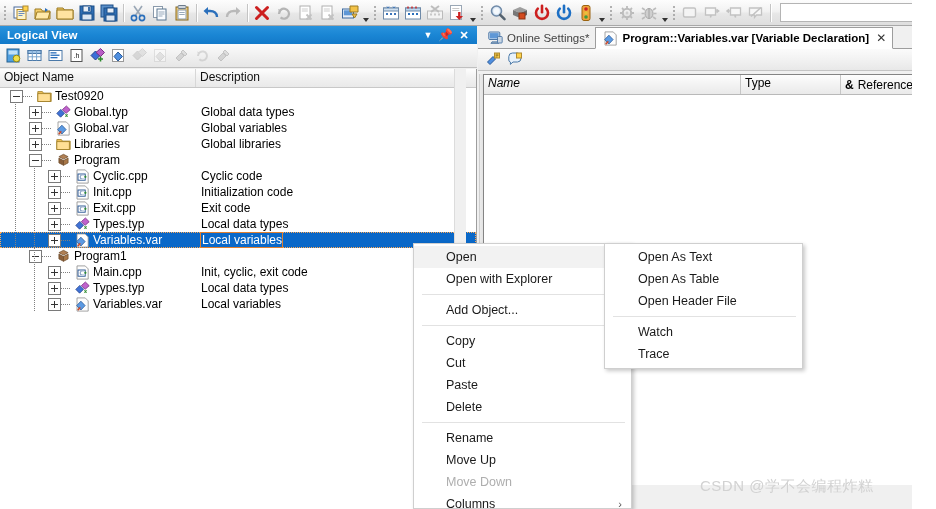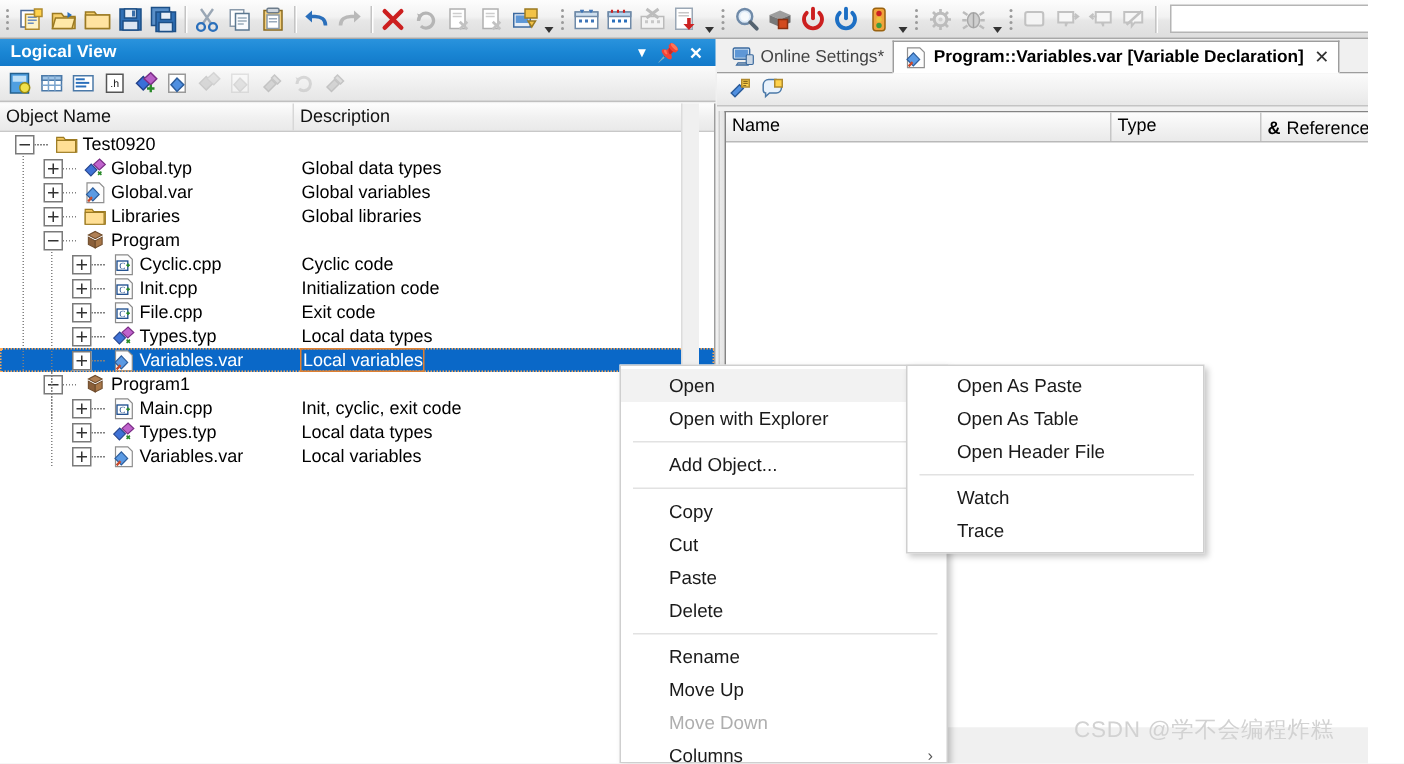--- a/index.html
+++ b/index.html
@@ -93,21 +93,21 @@
   .tab .tabico{width:17px;height:16px;display:flex;align-items:center;justify-content:center;margin-right:3px;}
   .tab .x{margin-left:7px;font-size:12px;color:#333;font-weight:normal;}
 
   .ed-toolbar{height:22px;background:linear-gradient(to bottom,#fbfbfb,#f0f0f0 60%,#e8e8e8);
     border-bottom:1px solid #c4c4c4;display:flex;align-items:center;padding-left:4px;box-sizing:border-box;}
   .ed-body{position:absolute;left:5px;top:48px;right:0;bottom:24px;background:#fff;
     border-left:1px solid #848484;border-top:1px solid #848484;box-sizing:border-box;}
   .grid-head{height:19px;display:flex;background:linear-gradient(to bottom,#fdfdfd,#f2f2f2 55%,#eaeaea);
     border-bottom:1px solid #b9b9b9;font-size:12px;}
   .grid-head .gcol{padding:1px 0 0 4px;box-sizing:border-box;border-right:1px solid #c6c6c6;height:19px;}
-  .g1{width:257px;} .g2{width:100px;} .g3{width:95px;border-right:none;display:flex;align-items:center;gap:4px;}
+  .g1{width:257px;font-style:italic;} .g2{width:100px;} .g3{width:95px;border-right:none;display:flex;align-items:center;gap:4px;}
   .g3 b{font-weight:bold;}
 
   .ed-splitL{position:absolute;left:0;top:48px;width:5px;bottom:24px;
     background:linear-gradient(to right,#f0f0f0,#e3e3e3);}
   .ed-splitL::before{content:"";position:absolute;left:1px;top:0;bottom:0;width:1px;background:#cfcfcf;}
 
   .bottombar{position:absolute;left:0;right:0;bottom:0;height:24px;background:#f0f0f0;}
 
   
   .ctx{position:absolute;background:#fff;border:1px solid #cfcfcf;
@@ -119,21 +119,21 @@
   .mi.dis{color:#aeaeae;}
   .mi .arr{position:absolute;right:9px;top:50%;transform:translateY(-50%);
     font-size:11px;color:#555;}
   .msep{height:1px;background:#e2e2e2;margin:4px 6px 4px 8px;}
 
   .ctx-sub{left:604px;top:243px;width:199px;height:126px;}
   .ctx-sub .mi{padding-left:33px;}
 
   
   .wm{position:absolute;left:700px;top:477px;font-size:15px;color:#d2d2d2;
-    font-family:"Liberation Sans", sans-serif;letter-spacing:.5px;white-space:nowrap;margin-left:16px;}
+    font-family:"Liberation Sans", sans-serif;letter-spacing:.5px;white-space:nowrap;}
 </style>
 </head>
 <body>
 
 <div class="app">
 
   <div class="toolbar">
 
     <div class="tb-grip">
         <i></i>
@@ -600,21 +600,21 @@
             <span class="exp plus"></span>
             <span class="dots" style="position: relative; flex: 0 0 auto;"></span>
             <span class="ico">
               <svg width="15" height="15" viewBox="0 0 15 15">
                 <path d="M2 0.9h8.2l3 3v10.2H2z" fill="#fdfdfd" stroke="#8a8a8a" stroke-width=".8"></path>
                 <rect x="3" y="5" width="7.2" height="6.2" fill="#fff" stroke="#1f4f8f" stroke-width=".9"></rect>
                 <text x="6.6" y="10" font-size="6.3" text-anchor="middle" fill="#1f4f8f" font-family="Liberation Serif, serif">C</text>
                 <path d="M10.4 6.6v2.4M9.2 7.8h2.4" stroke="#2a8a2a" stroke-width=".9"></path>
               </svg>
             </span>
-            <span class="label">File.cpp</span>
+            <span class="label">Exit.cpp</span>
             <span class="desc">Exit code</span>
           </div>
           <div class="row">
             <span style="display: inline-block; flex: 0 0 auto; width: 48px; height: 16px;"></span>
             <span class="exp plus"></span>
             <span class="dots" style="position: relative; flex: 0 0 auto;"></span>
             <span class="ico">
               <svg width="15" height="15" viewBox="0 0 15 15">
                 <path d="M0.8 8.4l4-4 3.8 3.8-4 4z" fill="#3f72d6" stroke="#27468f" stroke-width=".8"></path>
                 <path d="M6.4 4.6l4-3.6 3.8 3.7-4 3.6z" fill="#c063cc" stroke="#7b2e87" stroke-width=".8"></path>
@@ -799,21 +799,21 @@
       <div class="mi dis">
         <span>Move Down</span>
       </div>
       <div class="mi">
         <span>Columns</span>
         <span class="arr">›</span>
       </div>
     </div>
   <div class="ctx ctx-sub" id="ctx-sub">
       <div class="mi">
-        <span>Open As Paste</span>
+        <span>Open As Text</span>
       </div>
       <div class="mi">
         <span>Open As Table</span>
       </div>
       <div class="mi">
         <span>Open Header File</span>
       </div>
       <div class="msep"></div>
       <div class="mi">
         <span>Watch</span>

